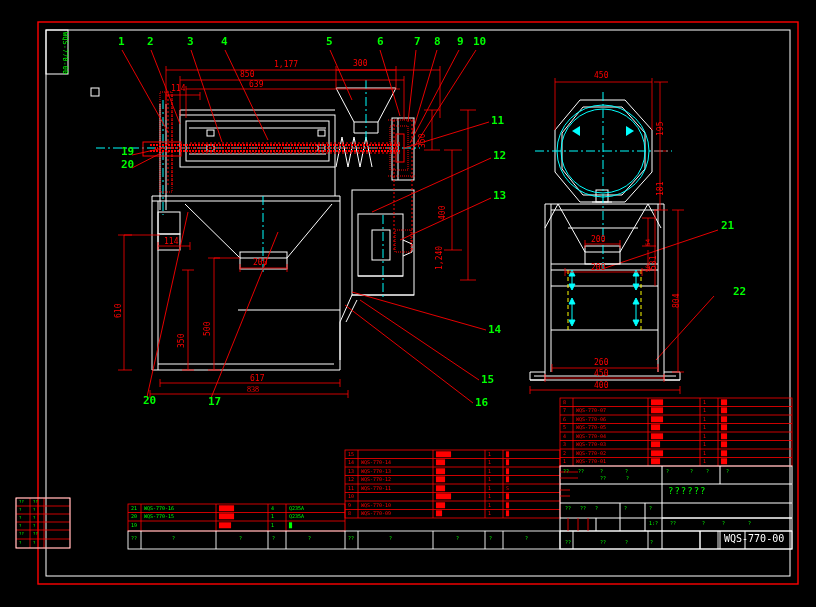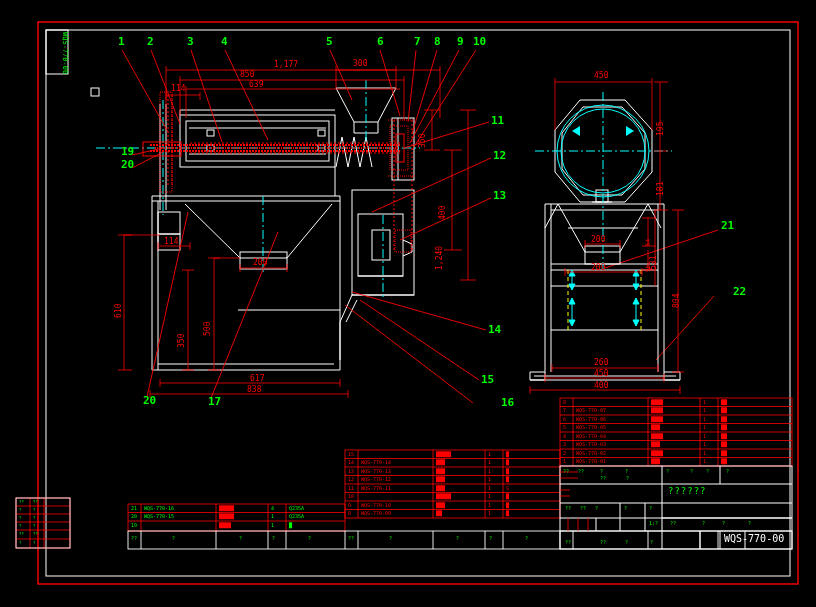--- a/index.html
+++ b/index.html
@@ -421,37 +421,37 @@
 <div class="lbl callout grn" style="left:377px;top:36px;">6</div>
 <div class="lbl callout grn" style="left:414px;top:36px;">7</div>
 <div class="lbl callout grn" style="left:434px;top:36px;">8</div>
 <div class="lbl callout grn" style="left:457px;top:36px;">9</div>
 <div class="lbl callout grn" style="left:473px;top:36px;">10</div>
 <div class="lbl callout grn" style="left:491px;top:115px;">11</div>
 <div class="lbl callout grn" style="left:493px;top:150px;">12</div>
 <div class="lbl callout grn" style="left:493px;top:190px;">13</div>
 <div class="lbl callout grn" style="left:488px;top:324px;">14</div>
 <div class="lbl callout grn" style="left:481px;top:374px;">15</div>
-<div class="lbl callout grn" style="left:501px;top:397px;text-align:right;">16</div>
+<div class="lbl callout grn" style="left:475px;top:397px;text-align:right;">16</div>
 <div class="lbl callout grn" style="left:208px;top:396px;">17</div>
 <div class="lbl callout grn" style="left:143px;top:395px;">20</div>
 <div class="lbl callout grn" style="left:121px;top:146px;">19</div>
 <div class="lbl callout grn" style="left:121px;top:159px;">20</div>
 <div class="lbl callout grn" style="left:721px;top:220px;">21</div>
 <div class="lbl callout grn" style="left:717px;top:286px;margin-left:16px;">22</div>
 
 <div class="lbl dim red" style="left:274px;top:61px;">1,177</div>
 <div class="lbl dim red" style="left:240px;top:71px;">850</div>
 <div class="lbl dim red" style="left:249px;top:81px;">639</div>
 <div class="lbl dim red" style="left:171px;top:85px;">114</div>
 <div class="lbl dim red" style="left:353px;top:60px;">300</div>
 <div class="lbl dim red" style="left:164px;top:238px;">114</div>
 <div class="lbl dim red" style="left:253px;top:259px;">200</div>
 <div class="lbl dim red" style="left:250px;top:375px;">617</div>
-<div class="lbl dim red" style="left:247px;top:386px;">838</div>
+<div class="lbl dim red" style="left:247px;top:386px;font-family:Liberation Serif, serif;">838</div>
 
 <div class="lbl dimv red" style="left:427px;top:140px;">350</div>
 <div class="lbl dimv red" style="left:447px;top:212px;">400</div>
 <div class="lbl dimv red" style="left:444px;top:262px;">1,240</div>
 <div class="lbl dimv red" style="left:123px;top:310px;">610</div>
 <div class="lbl dimv red" style="left:186px;top:340px;">350</div>
 <div class="lbl dimv red" style="left:212px;top:328px;">500</div>
 
 <div class="lbl dim red" style="left:594px;top:72px;">450</div>
 <div class="lbl dim red" style="left:591px;top:236px;">200</div>

